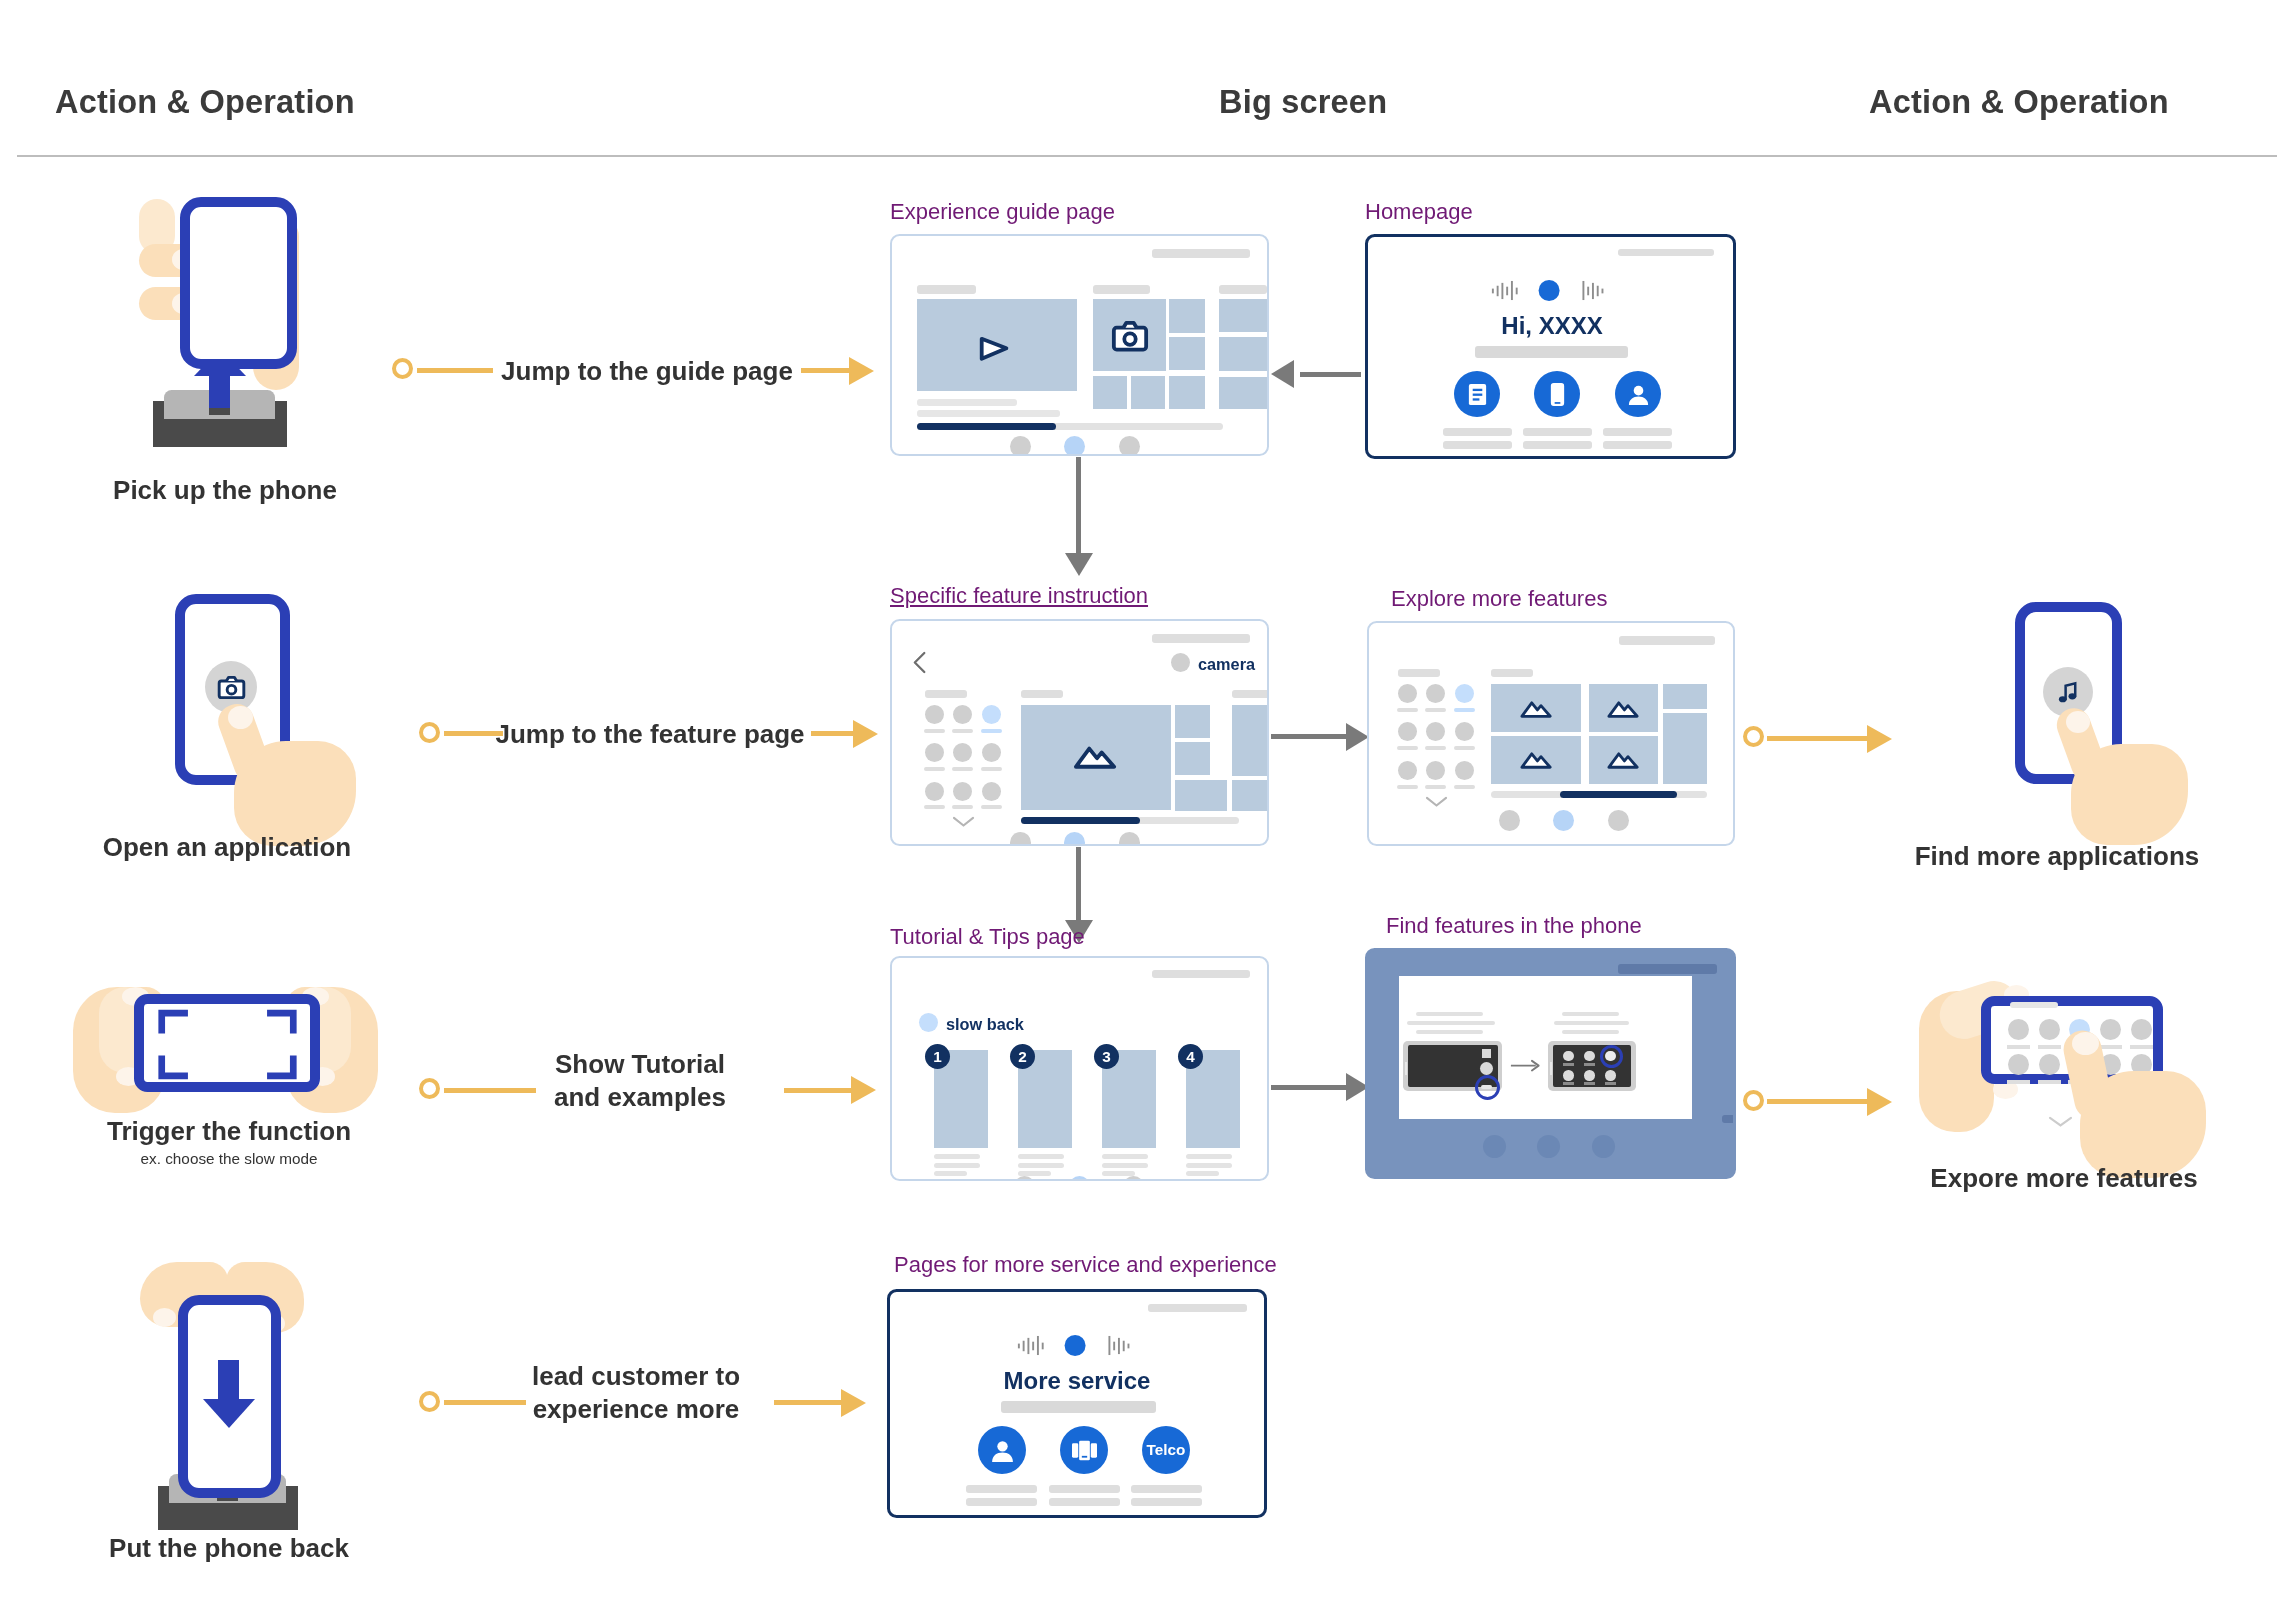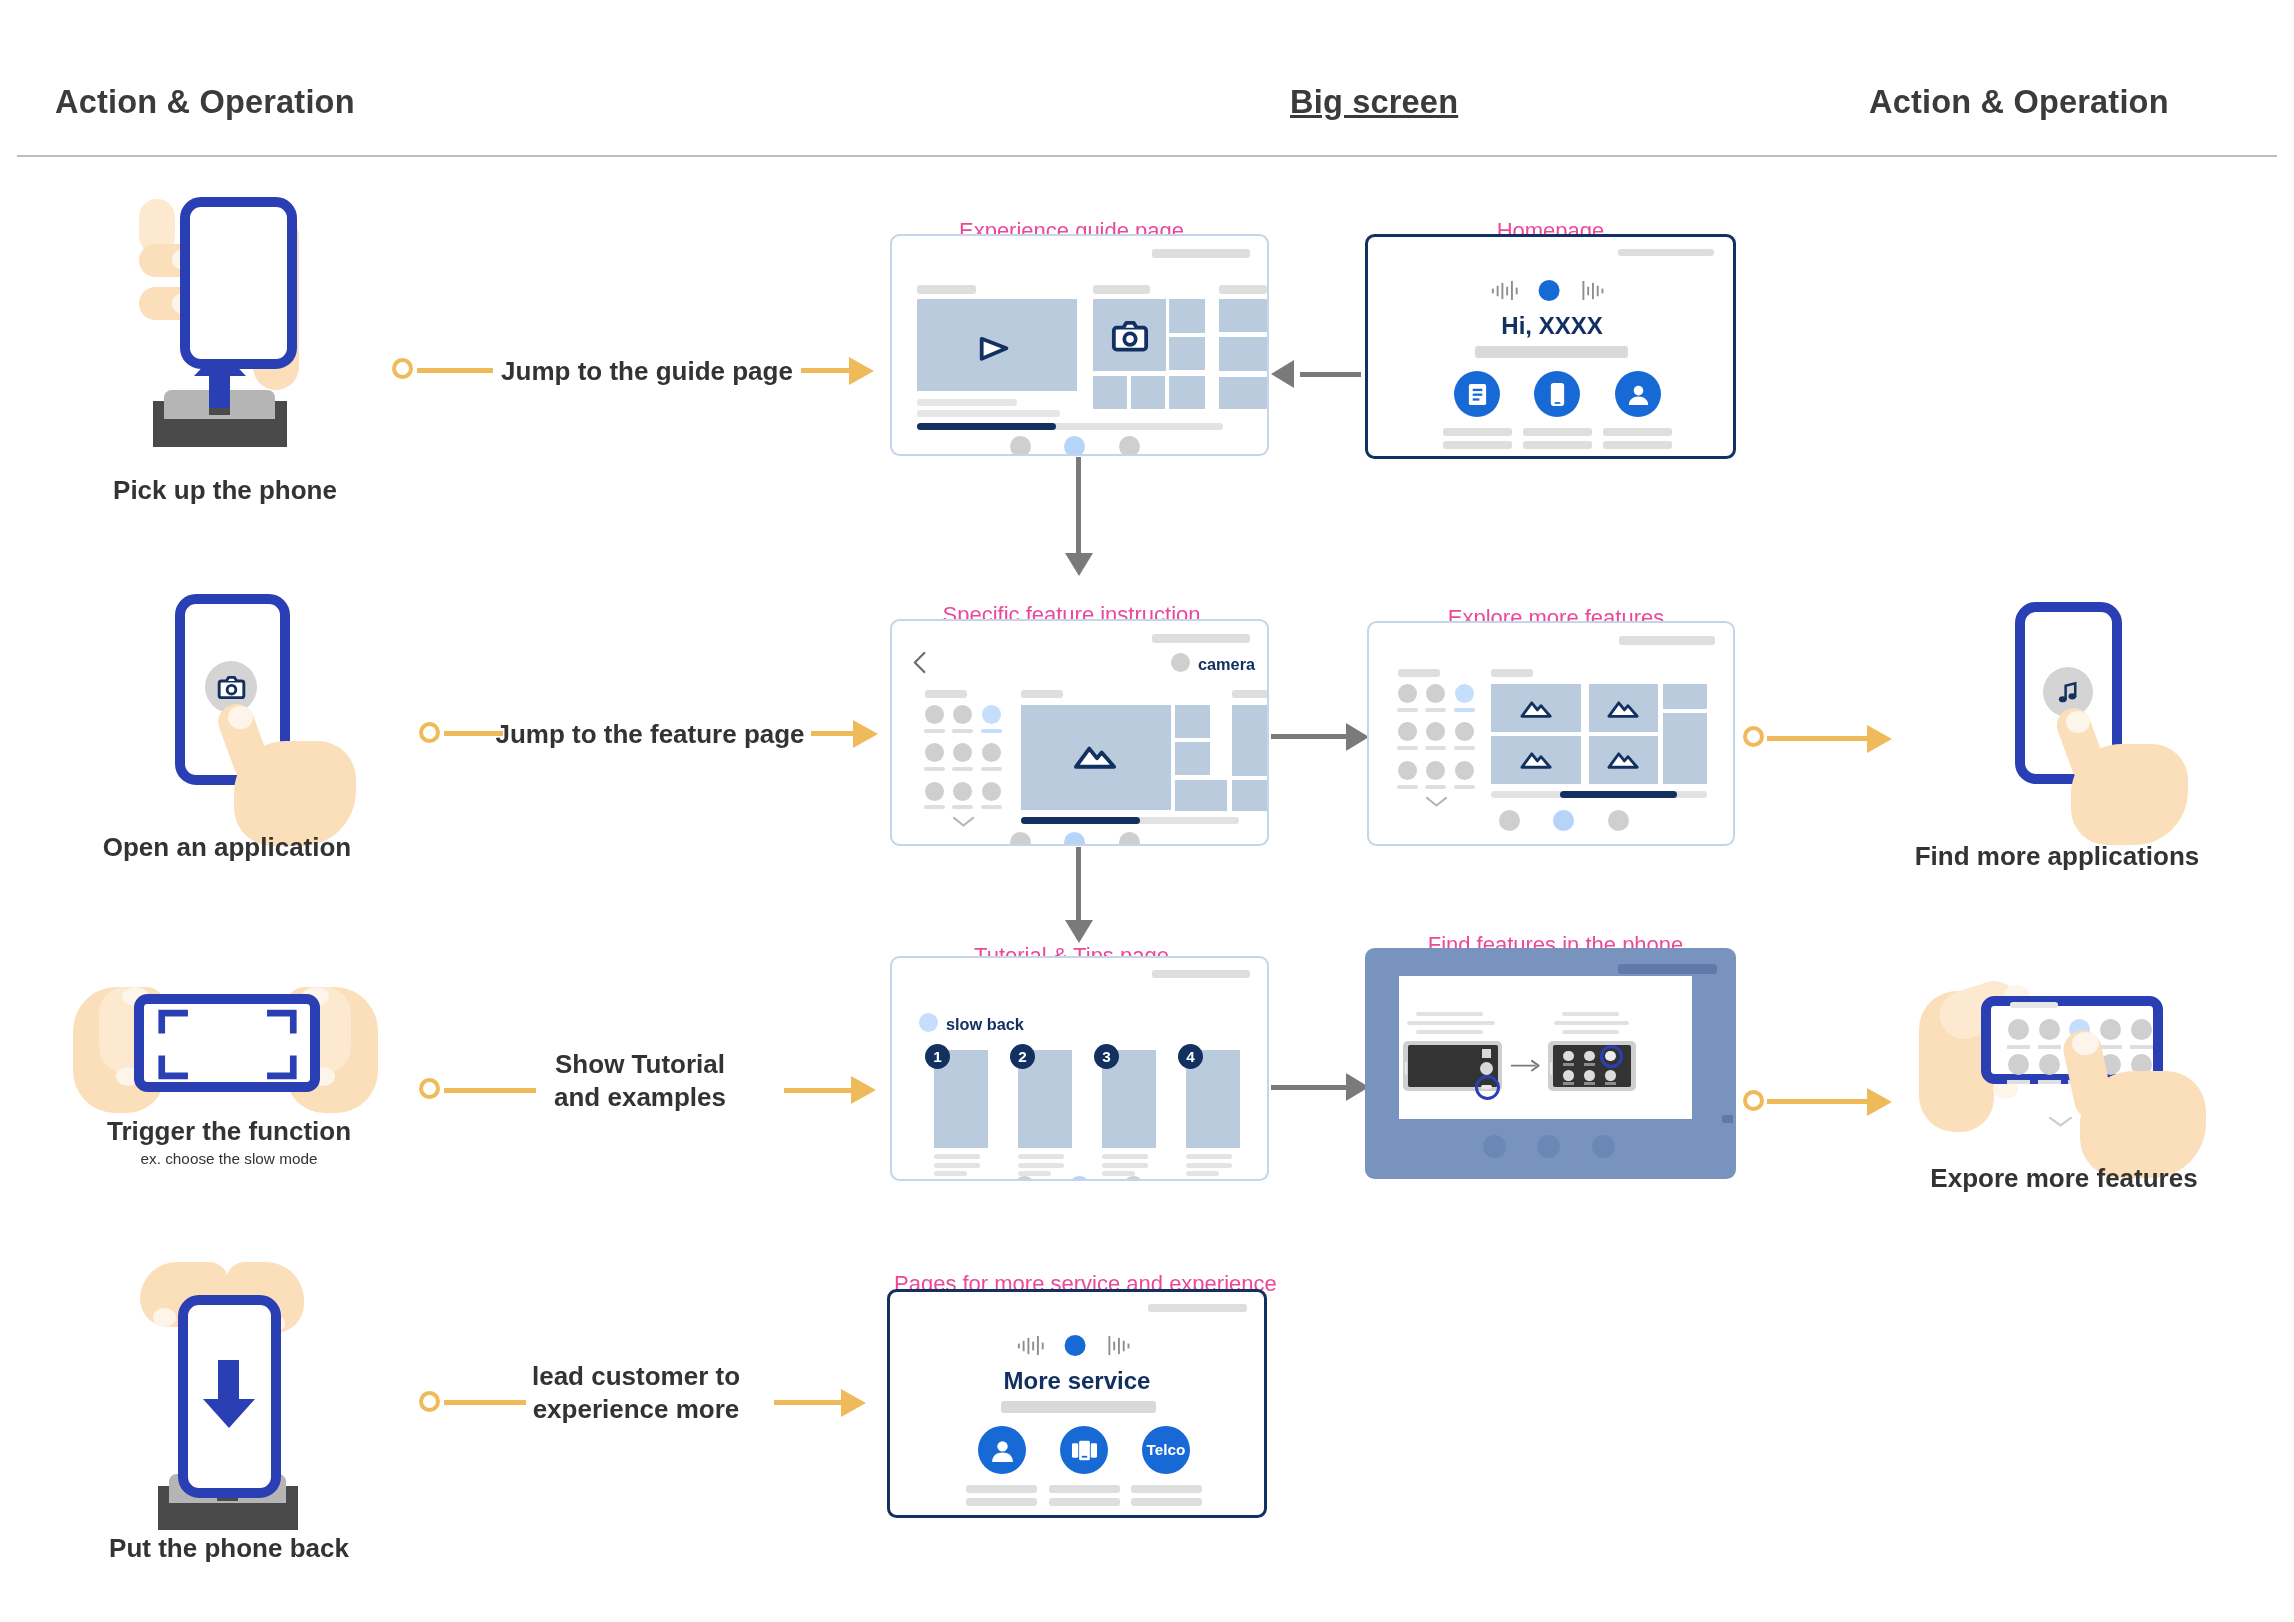--- a/index.html
+++ b/index.html
@@ -11,32 +11,32 @@
   }
   #stage { position: relative; width: 2294px; height: 1622px; }
 
   
   .hdr-title {
     position: absolute; top: 84px;
     font-size: 32.5px; font-weight: 700; color: #3b3b3b;
     letter-spacing: 0.2px; white-space: nowrap;
   }
   #hdr-left  { left: 55px; }
-  #hdr-mid   { left: 1290px; text-decoration: underline; }
+  #hdr-mid   { left: 1219px; }
   #hdr-right { left: 1869px; }
   .hdr-rule {
     position: absolute; left: 17px; top: 155px;
     width: 2260px; height: 1.9px; background: #bdbdbd;
   }
 
   
   .abs { position: absolute; }
   .caption {
-    position: absolute; font-size: 22px; color: #ec4899;
-    white-space: nowrap; text-align: center; margin-top: 19px;
+    position: absolute; font-size: 22px; color: #701a75;
+    white-space: nowrap; 
   }
   .step-label {
     position: absolute; font-size: 26px; font-weight: 700;
     color: #333333; white-space: nowrap; text-align: center;
     transform: translateX(-50%);
   }
   .step-sub {
     position: absolute; font-size: 15.3px; color: #333333;
     white-space: nowrap; transform: translateX(-50%);
   }

